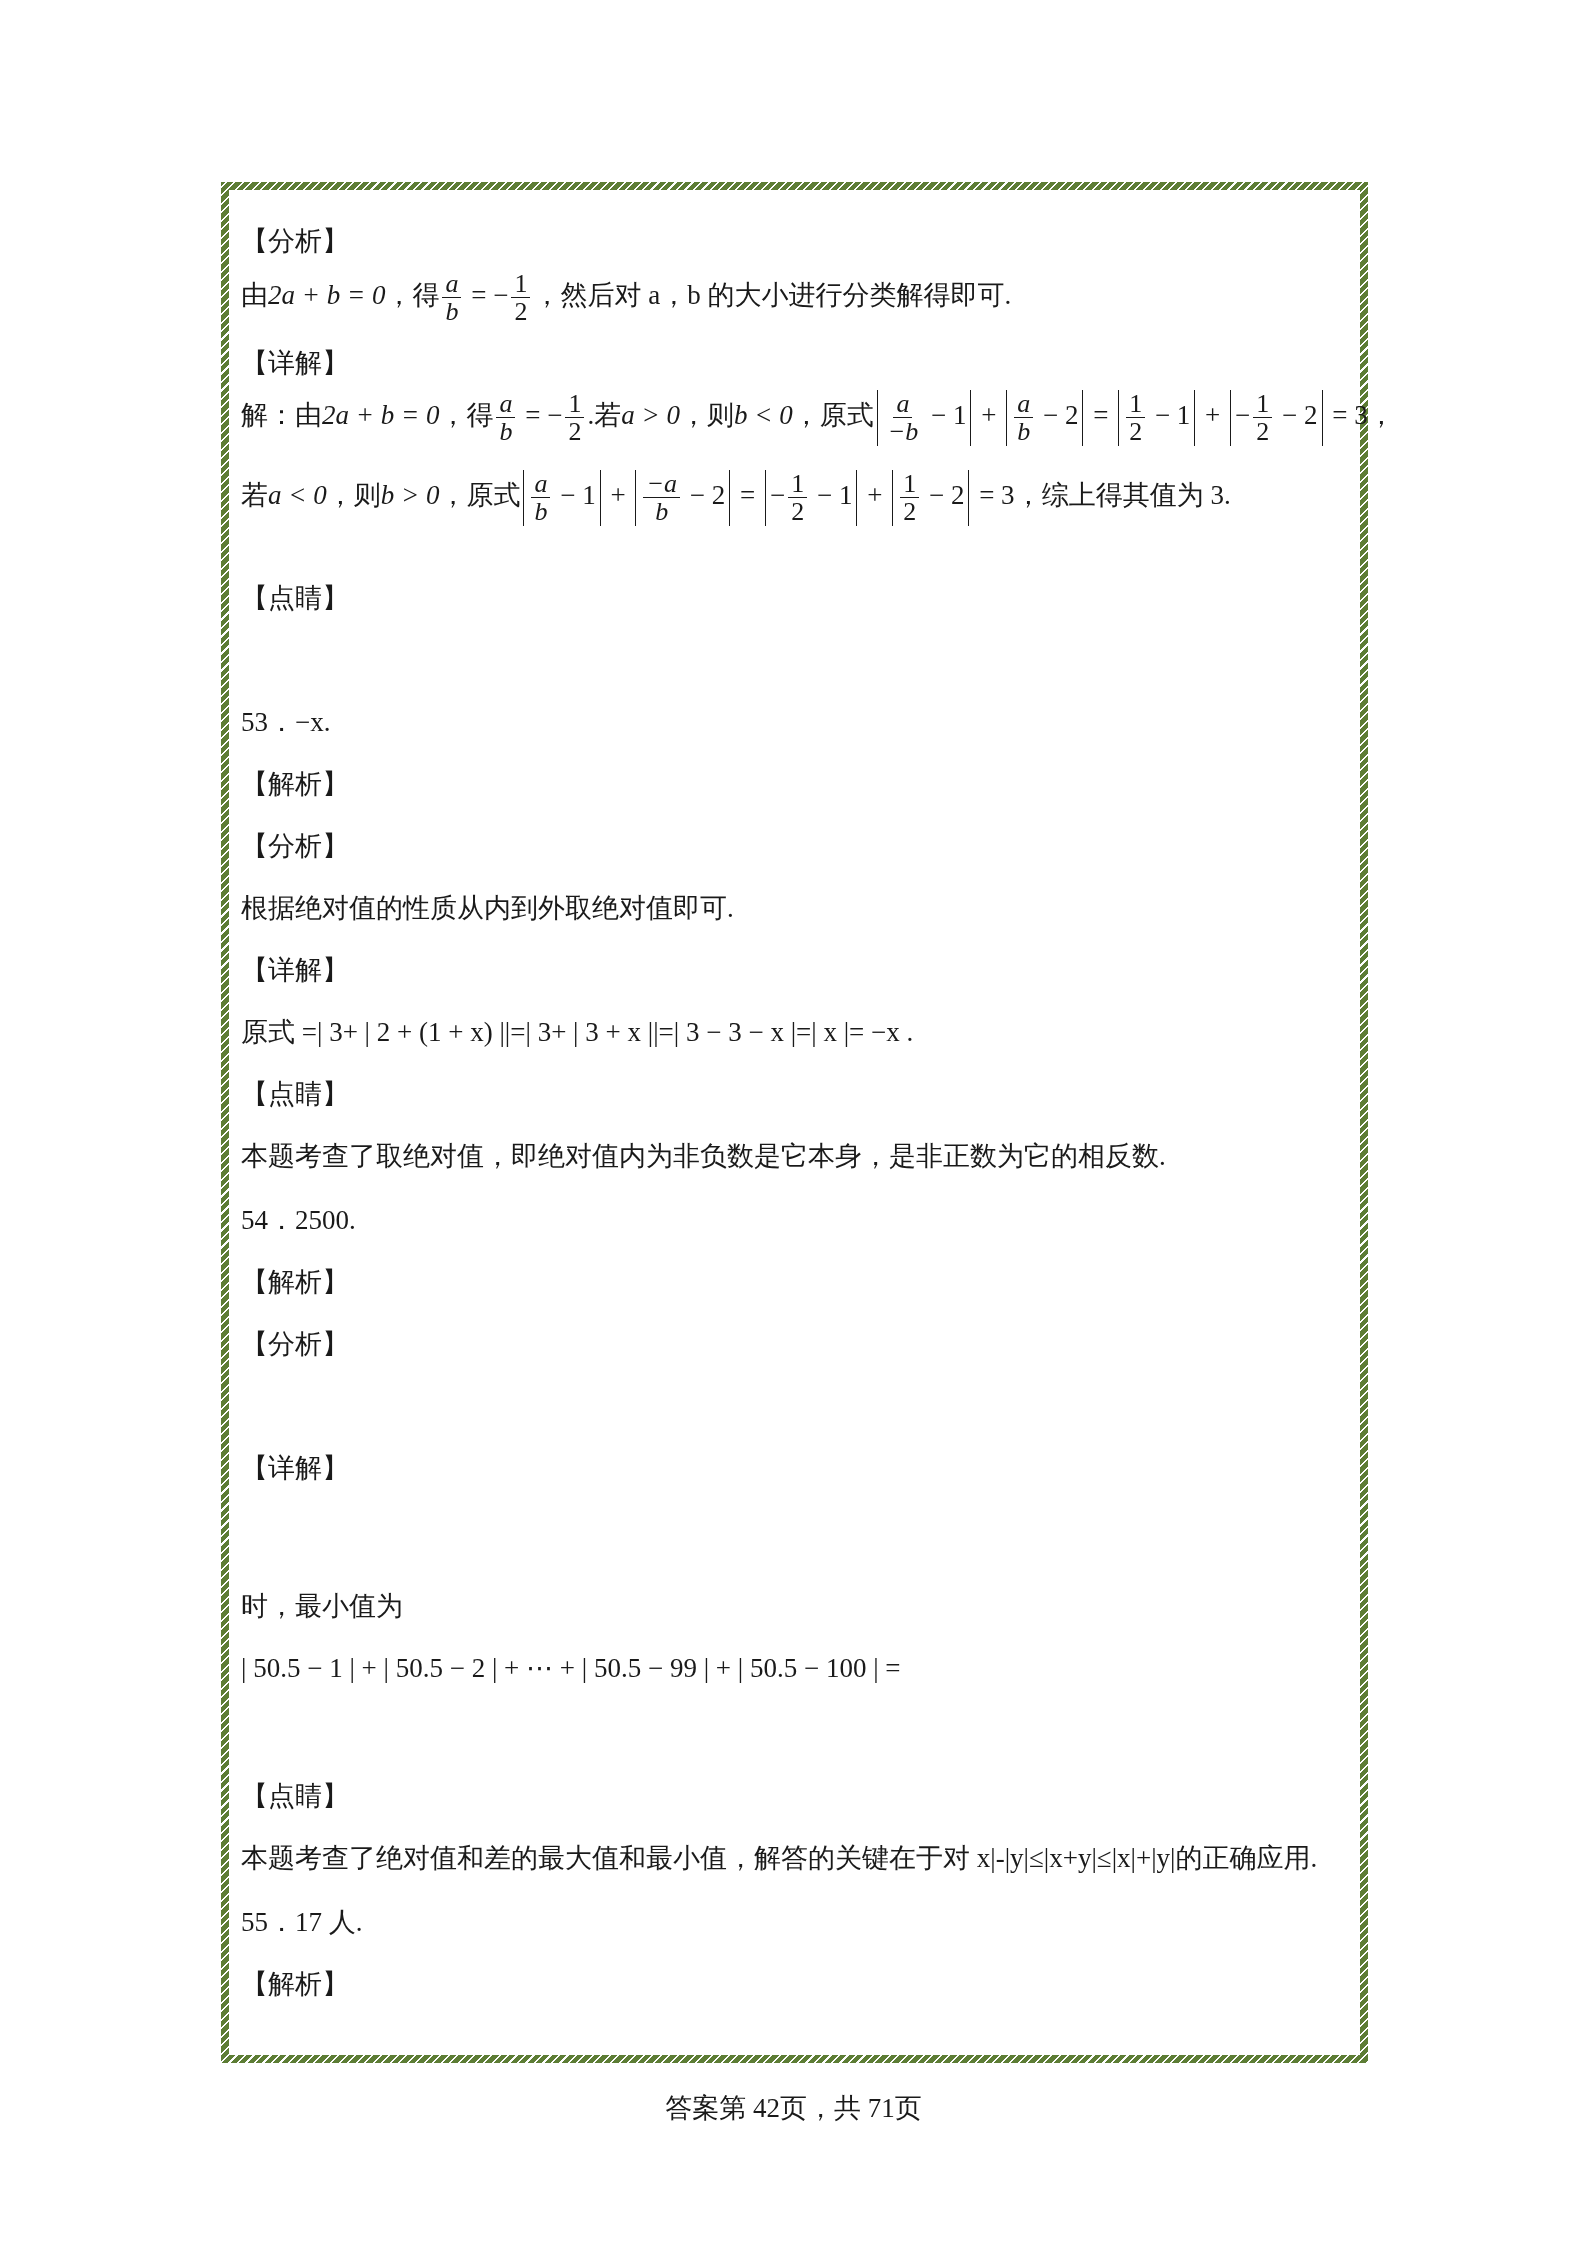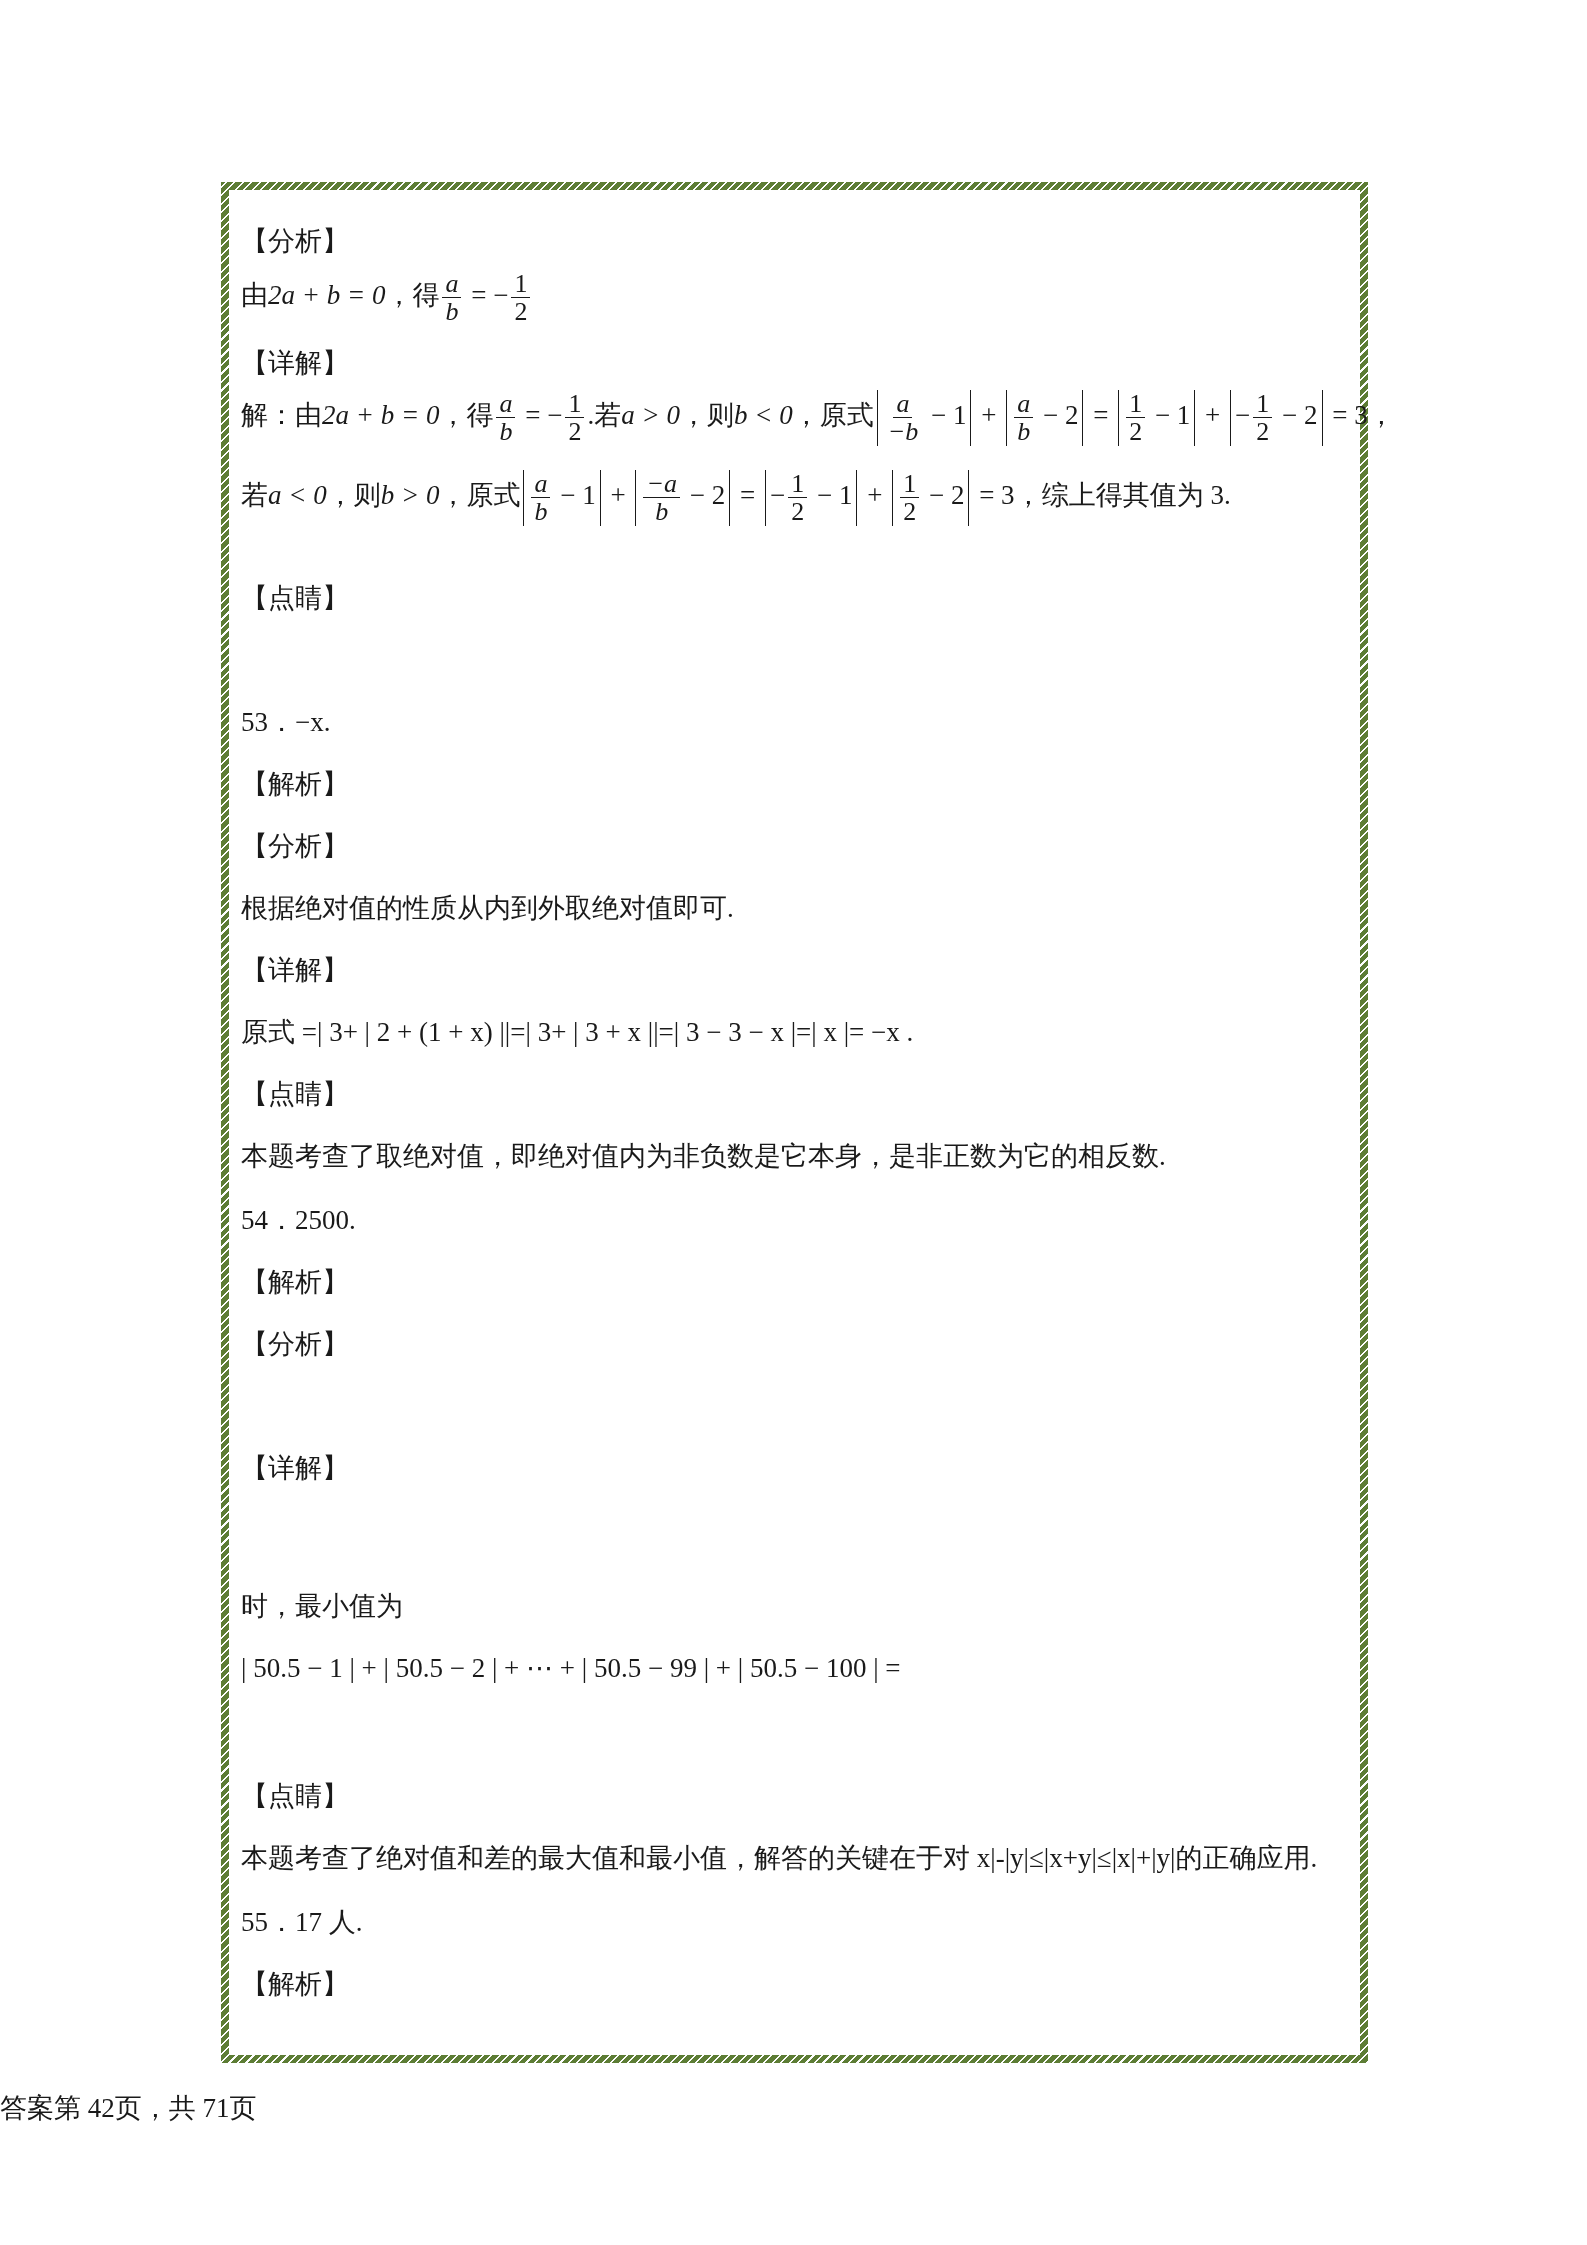--- a/index.html
+++ b/index.html
@@ -10,39 +10,39 @@
            background: repeating-linear-gradient(135deg, #5d7d35 0 3px, #ffffff 3px 4.5px, #5d7d35 4.5px 6px); text-align: right; }
   .frame-inner { width: 100%; height: 100%; background: #ffffff; position: relative; }
   .line { position: absolute; left: 12px; font-size: 27px; white-space: nowrap; line-height: 1.2; }
   .hdr { font-size: 27px; }
   .frac { display: inline-flex; flex-direction: column; align-items: center; vertical-align: middle;
           font-size: 26px; line-height: 1.05; margin: 0 3px; }
   .frac .n { border-bottom: 1.5px solid #1a1a1a; padding: 0 3px; }
   .frac .d { padding: 0 3px; }
   .abs { display: inline-block; border-left: 1.5px solid #1a1a1a; border-right: 1.5px solid #1a1a1a;
          padding: 0 4px; margin: 0 3px; vertical-align: middle; }
-  .footer { position: absolute; top: 2090px; left: 0; width: 1587px; 
+  .footer { position: absolute; top: 2090px; left: 0; width: 1587px; text-align: center;
             font-size: 27px; }
 </style>
 </head>
 <body>
 
 <div class="frame">
   <div class="frame-inner">
 
     <div class="line hdr" style="top:35px"><span>【分析】</span></div>
 
     <div class="line" style="top:80px">
       <span>由</span><span style="font-style:italic">2a + b = 0</span><span>，得</span><span class="frac">
           <span class="n v" style="font-style:italic">a</span>
           <span class="d" style="font-style:italic">b</span>
         </span><span> = −</span><span class="frac">
           <span class="n">1</span>
           <span class="d">2</span>
-        </span>
+        </span><span>，然后对 a，b 的大小进行分类解得即可.</span>
     </div>
 
     <div class="line hdr" style="top:157px"><span>【详解】</span></div>
 
     <div class="line" style="top:200px">
       <span>解：由</span><span style="font-style:italic">2a + b = 0</span><span>，得</span><span class="frac">
           <span class="n" style="font-style:italic">a</span>
           <span class="d" style="font-style:italic">b</span>
         </span><span> = −</span><span class="frac">
           <span class="n">1</span>

